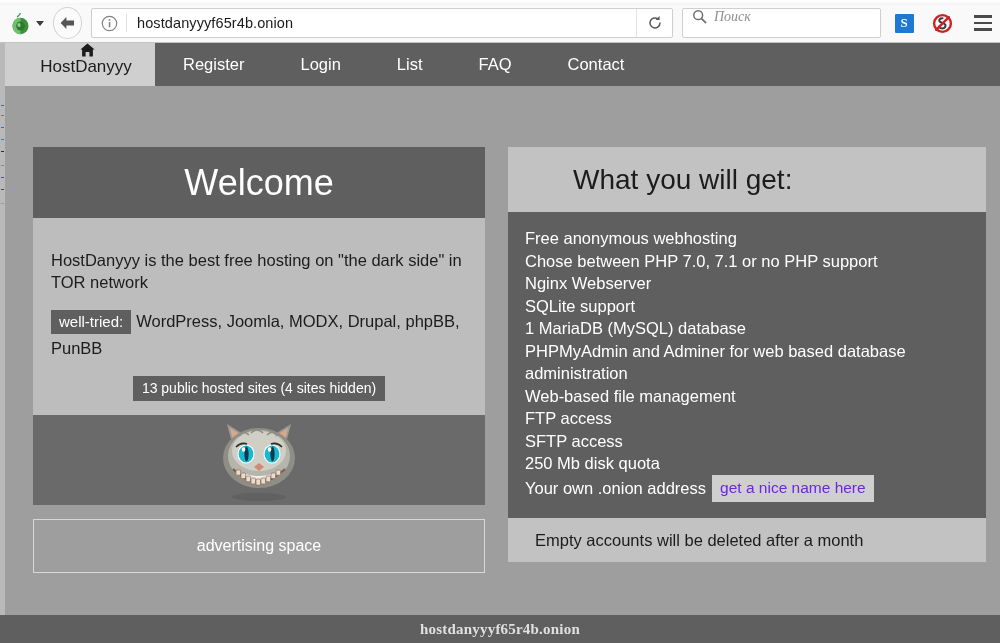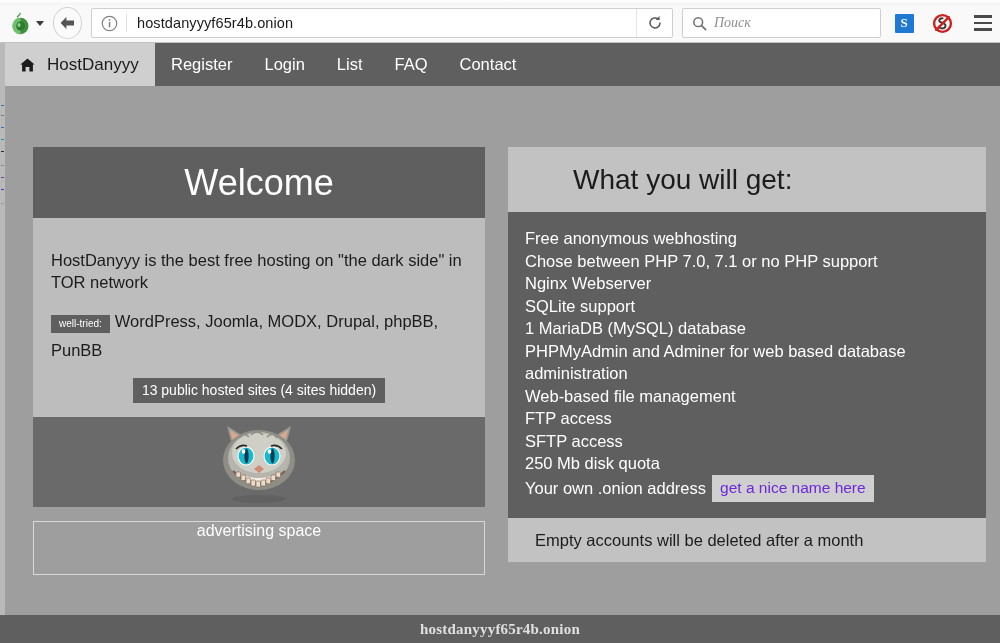--- a/index.html
+++ b/index.html
@@ -81,21 +81,21 @@
   }
   .reload-glyph { width: 16px; height: 16px; display:block; }
 
   #searchbar {
     flex: 0 0 auto;
     width: 199px; height: 30px;
     margin-left: 9px;
     background: #ffffff;
     border: 1px solid #cfcfcf;
     border-radius: 2px;
-    display: flex; align-items: center;
+    display: flex; align-items: flex-start;
   }
   .search-icon { width: 15px; height: 15px; margin-left: 9px; flex:0 0 auto;}
   #search-text {
     margin-left: 7px;
     font-size: 14px;
     color: #8f8f8f;
     font-style: italic;
     font-family: "Liberation Serif", serif;
   }
 
@@ -141,31 +141,32 @@
   #navbar {
     position: absolute; left: 5px; top: 0; width: 995px; height: 43px;
     background: #5f5f5f;
     display: flex; align-items: stretch;
   }
   .nav-brand {
     width: 150px; height: 43px;
     background: #cfcfcf;
     display: flex; align-items: center;
     cursor: pointer;
+    flex-direction: column;
   }
   .home-icon { width: 15px; height: 14px; margin-left: 15px; flex:0 0 auto;}
   .brand-text {
     margin-left: 12px;
     color: #1c1c1c;
     font-size: 17px;
     font-family: "Liberation Sans", sans-serif;
   }
   .nav-item {
     display: flex; align-items: center;
-    padding: 0 16px;
+    padding: 0 28px;
     color: #ffffff;
     font-size: 16.5px;
     cursor: pointer;
     font-family: "Liberation Sans", sans-serif;
   }
   .nav-item:first-of-type { margin-left: 9px; }
 
   
   #content { position: absolute; left: 5px; top: 43px; width: 995px; height: 529px; }
 
@@ -191,21 +192,21 @@
   .intro-text {
     color: #1c1c1c; font-size: 16.5px; line-height: 22px; margin-top: 15px;
   }
   .welltried-row {
     margin-top: 15px;
     color: #1c1c1c; font-size: 16.5px; line-height: 26px;
   }
   .label-dark {
     background: #5f5f5f; color: #ffffff;
     padding: 3px 8px 4px 8px;
-    font-size: 10px;
+    font-size: 15px;
     margin-right: 5px;
     white-space: nowrap;
   }
   .sites-badge-wrap { margin-top: 15px; text-align: center; }
   .sites-badge {
     display: inline-block;
     background: #5f5f5f; color: #ffffff;
     font-size: 14px;
     padding: 4px 9px 5px 9px;
     cursor: pointer;
@@ -214,21 +215,21 @@
     background: #6a6a6a; height: 90px;
     display:flex; align-items:center; justify-content:center;
     position: relative;
   }
   #cat-img { width: 108px; height: 86px; display:block; }
 
   .ads-box {
     margin-top: 14px;
     border: 1px solid #d8d8d8;
     height: 54px;
-    display: flex; justify-content: center;
+    display: flex; align-items: center; justify-content: center;
     color: #ffffff;
     font-size: 16px;
   }
 
   
   #get-panel { left: 503px; top: 61px; width: 478px; }
   .panel-head-light {
     background: #c2c2c2;
     height: 65px;
     display: flex; align-items: center;

